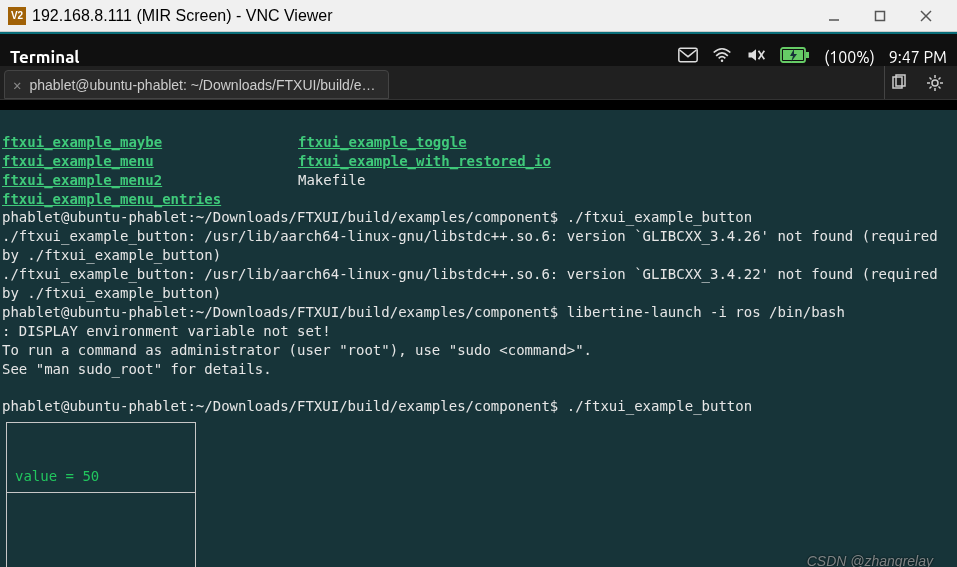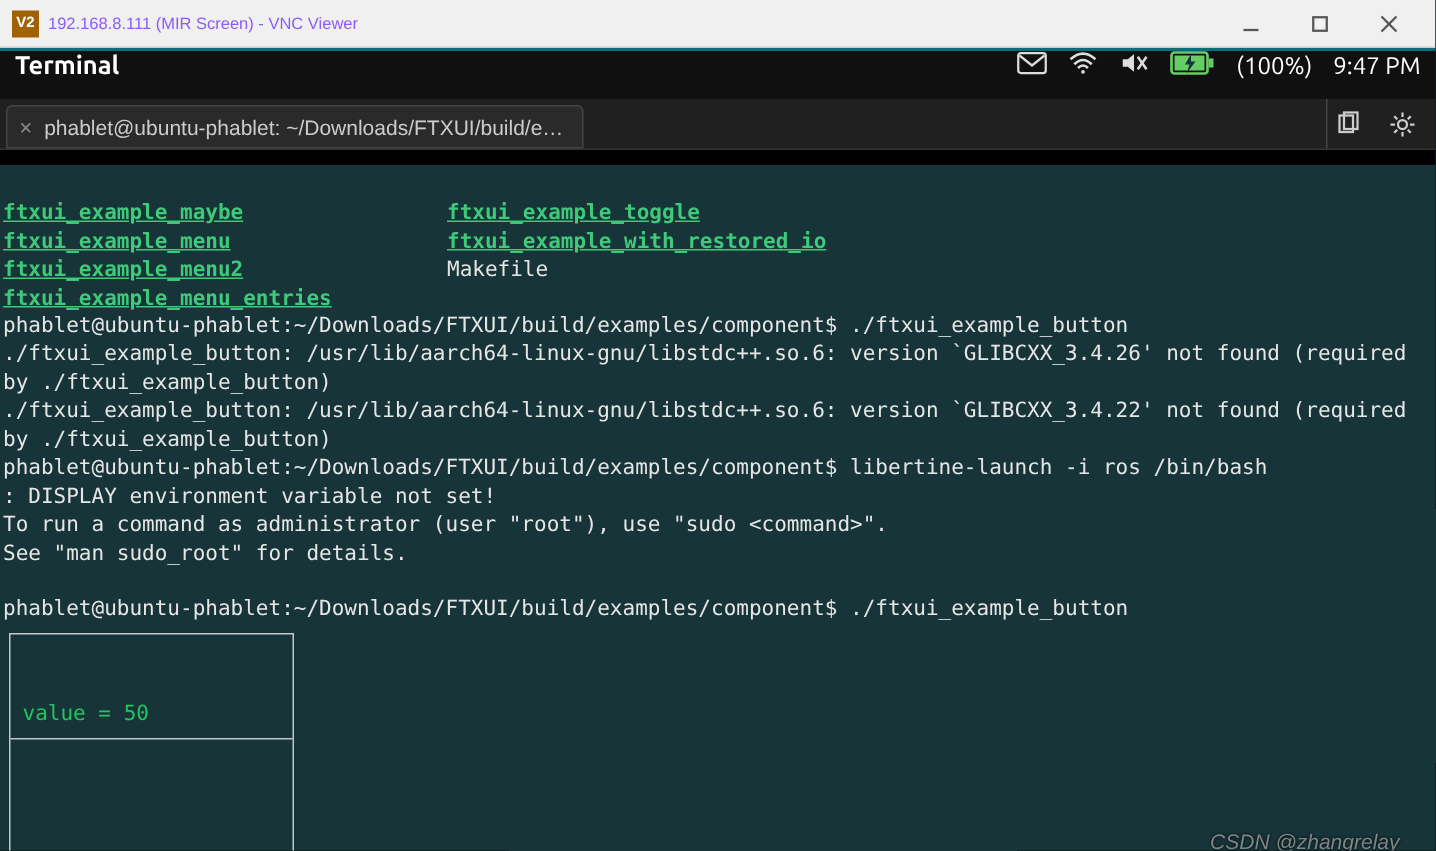--- a/index.html
+++ b/index.html
@@ -25,36 +25,36 @@
       background: #a16207;
       margin-right: 6px;
       display: flex;
       align-items: center;
       justify-content: center;
       color: #fff;
       font-size: 10px;
       font-weight: bold;
       font-family: sans-serif;
     }
-    .window-title { color: #8b5cf6; font-family: 'Segoe UI', sans-serif; font-size: 11px; flex: 1; }
+    .window-title { color: #000000; font-family: 'Segoe UI', sans-serif; font-size: 16px; flex: 1; }
     .window-controls { display: flex; gap: 0; }
     .win-btn {
       width: 46px;
       height: 32px;
       display: flex;
       align-items: center;
       justify-content: center;
       color: #555;
       font-family: sans-serif;
     }
     .topbar {
       background: #101010;
       height: 34px;
       display: flex;
-      align-items: flex-start;
+      align-items: flex-end;
       padding: 0 10px;
       color: #fff;
       font-family: 'Ubuntu', sans-serif;
       border-top: 2px solid #0a6e7a;
     }
     .topbar-title { font-size: 17px; font-weight: bold; flex: 1; }
     .status-icons { display: flex; align-items: center; gap: 14px; }
     .battery-pct { font-size: 16px; }
     .time-text { font-size: 16px; }
     .icon-svg { width: 20px; height: 16px; }

